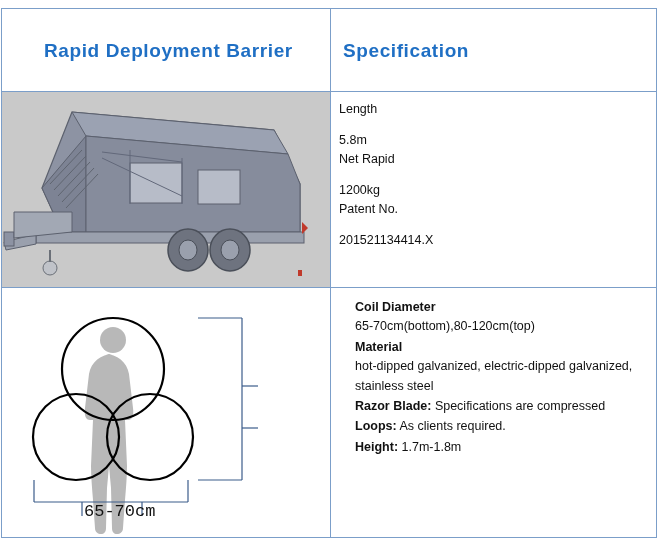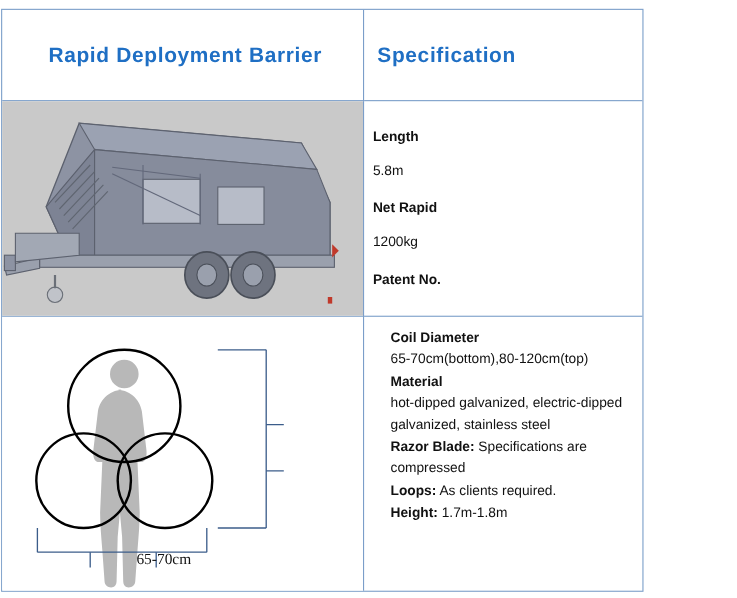--- a/index.html
+++ b/index.html
@@ -16,21 +16,21 @@
   .sheet {
     position: relative;
     width: 670px;
     height: 544px;
     box-sizing: border-box;
   }
   .table {
     position: absolute;
     left: 1px;
     top: 8px;
-    width: 584px;
+    width: 656px;
     height: 530px;
     border: 1px solid #7b9ec9;
     box-sizing: border-box;
     display: flex;
     flex-direction: column;
   }
   .row {
     display: flex;
     width: 100%;
     box-sizing: border-box;
@@ -74,22 +74,21 @@
   .title-right { left: 12px; }
 
   
   .spec-list {
     padding: 8px 0 0 8px;
     font-size: 12.5px;
     color: #111;
     line-height: 1.52;
   }
   .spec-label {
-    font-weight: bold;
-    margin-top: 15px;
+    font-weight: normal;
   }
   .spec-value {
     font-weight: normal;
     margin-top: 12px;
   }
 
   
   .coil-list {
     padding: 10px 14px 0 8px;
     font-size: 12.5px;
@@ -107,24 +106,23 @@
     background: #c9c9c9;
   }
 
   
   .coil-art {
     position: absolute;
     inset: 0;
     background: #ffffff;
   }
   .dim-label {
-    font-size: 14px;
+    font-size: 17px;
     color: #111;
-    font-family: Liberation Serif, serif;
-    padding-left: 40px;
+    font-family: Liberation Mono, monospace;
   }
 </style>
 </head>
 <body>
 
 <div class="sheet">
   <div class="table">
 
     <div class="row row-head">
       <div class="cell-left">
@@ -192,20 +190,21 @@
           <div>
             <div class="spec-label">Length</div>
             <div class="spec-value">5.8m</div>
           </div>
           <div>
             <div class="spec-label">Net Rapid</div>
             <div class="spec-value">1200kg</div>
           </div>
           <div>
             <div class="spec-label">Patent No.</div>
+            <div class="spec-value">201521134414.X</div>
           </div>
         </div>
       </div>
     </div>
 
     <div class="row row-coil">
       <div class="cell-left">
         <div class="coil-art">
           <svg width="329" height="248" viewBox="0 0 329 248" xmlns="http://www.w3.org/2000/svg">
             <rect x="0" y="0" width="329" height="248" fill="#ffffff"></rect>

